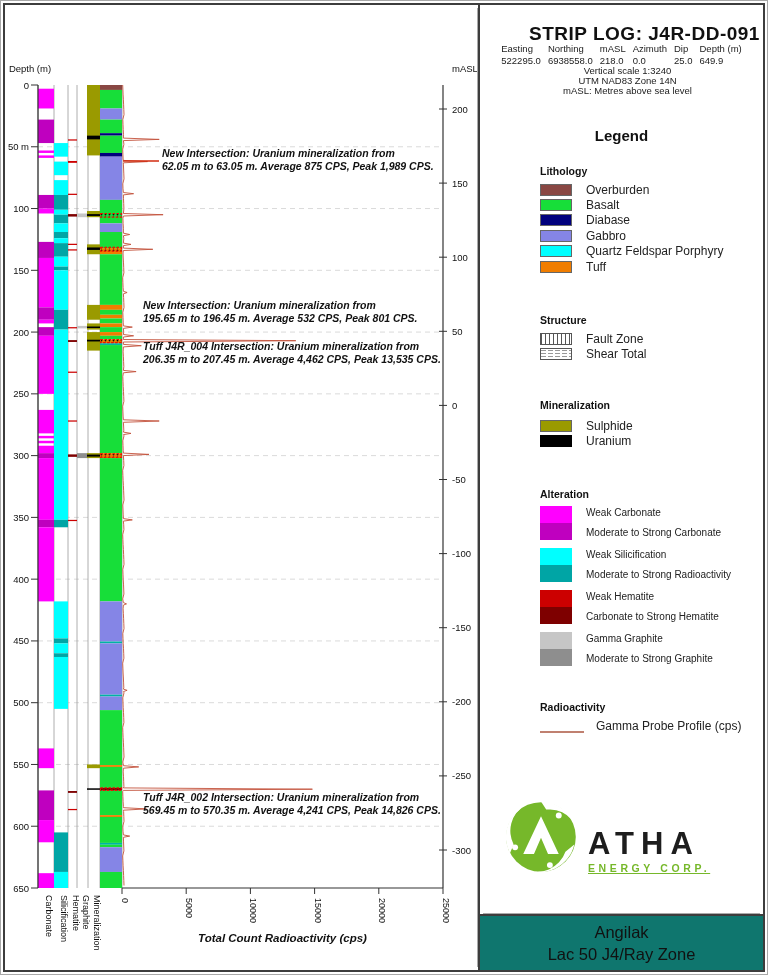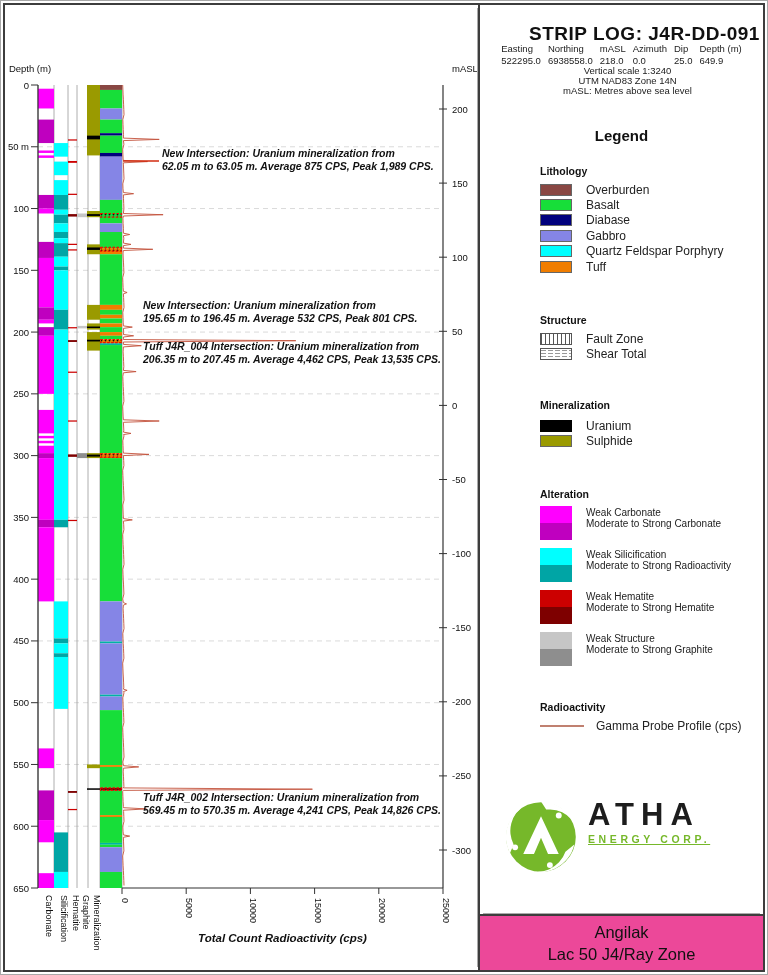--- a/index.html
+++ b/index.html
@@ -20,30 +20,30 @@
   .sec-head{font-size:10.5px;font-weight:bold;color:#111;left:60px;}
   .rows{left:60px;right:6px;}
   .lg-row{display:flex;align-items:center;height:15.4px;}
   .sw{width:32px;height:12px;flex:0 0 32px;border:1px solid #555;margin-right:14px;}
   .lg-label{font-size:12px;color:#222;white-space:nowrap;}
   .sw-fault{background:repeating-linear-gradient(90deg,#555 0 1px,#fff 1px 4px);}
   .sw-shear{background:repeating-linear-gradient(0deg,#fff 0 2px,#999 2px 3px),repeating-linear-gradient(90deg,transparent 0 5px,#fff 5px 7px);background-blend-mode:lighten;}
   .alt-group{display:flex;margin-bottom:8px;height:34px;}
   .alt-sw{width:32px;flex:0 0 32px;margin-right:14px;border:0;}
   .alt-sw div{height:17px;}
-  .alt-labels{display:flex;flex-direction:column;justify-content:flex-start;padding:1px 0 2px 0;}
+  .alt-labels{display:flex;flex-direction:column;justify-content:space-between;padding:1px 0 2px 0;}
   .alt-labels div{font-size:10px;color:#222;white-space:nowrap;}
-  .radio-row{display:flex;align-items:center;}
+  .radio-row{display:flex;align-items:flex-end;}
   .line-sw{width:44px;flex:0 0 44px;height:0;border-top:2px solid #C08070;margin-right:12px;}
-  .logo-area{left:24px;top:795px;width:250px;display:flex;align-items:flex-start;}
+  .logo-area{left:24px;top:795px;width:250px;display:flex;align-items:flex-end;}
   .logo-mark{width:74px;height:74px;flex:0 0 74px;}
   .logo-words{margin-left:10px;}
   .logo-brand{font-size:31px;font-weight:bold;color:#1d1d1d;letter-spacing:7px;line-height:30px;}
   .logo-sub{font-size:10.5px;font-weight:bold;letter-spacing:3.6px;margin-top:3px;}
-  .panel-footer{left:0;right:0;bottom:0;height:56px;border-top:2px solid #3d3d3d;box-shadow:0 -4px 0 -3px #aaa;display:flex;flex-direction:column;align-items:center;justify-content:center;gap:3px;background:#ec4899;}
+  .panel-footer{left:0;right:0;bottom:0;height:56px;border-top:2px solid #3d3d3d;box-shadow:0 -4px 0 -3px #aaa;display:flex;flex-direction:column;align-items:center;justify-content:center;gap:3px;background:#0f766e;}
   .pf-line{font-size:16.5px;color:#111;}
 </style>
 </head>
 <body>
 
 <div class="page">
   <svg id="log-svg" width="478" height="975">
       <defs>
         <pattern id="udots" width="4" height="3" patternUnits="userSpaceOnUse">
           <rect x="0" y="0" width="4" height="3" fill="none"></rect>
@@ -357,26 +357,26 @@
         </div>
         <div class="lg-row">
           <span class="sw sw-shear"></span>
           <span class="lg-label">Shear Total</span>
         </div>
       </div>
 
     <div class="abs sec-head" style="top:394px">Mineralization</div>
     <div class="abs rows" style="top:413px" id="min-items">
         <div class="lg-row">
+          <span class="sw" style="background: rgb(154, 154, 0); border-color: rgb(102, 102, 102);"></span>
+          <span class="lg-label">Sulphide</span>
+        </div>
+        <div class="lg-row">
           <span class="sw" style="background: rgb(0, 0, 0); border-color: rgb(0, 0, 0);"></span>
           <span class="lg-label">Uranium</span>
-        </div>
-        <div class="lg-row">
-          <span class="sw" style="background: rgb(154, 154, 0); border-color: rgb(102, 102, 102);"></span>
-          <span class="lg-label">Sulphide</span>
         </div>
       </div>
 
     <div class="abs sec-head" style="top:483px">Alteration</div>
     <div class="abs rows" style="top:501px" id="alt-groups">
         <div class="alt-group">
           <div class="alt-sw">
             <div style="background: rgb(255, 0, 255);"></div>
             <div style="background: rgb(191, 0, 191);"></div>
           </div>
@@ -395,30 +395,30 @@
             <div>Moderate to Strong Radioactivity</div>
           </div>
         </div>
         <div class="alt-group">
           <div class="alt-sw">
             <div style="background: rgb(204, 0, 0);"></div>
             <div style="background: rgb(126, 0, 0);"></div>
           </div>
           <div class="alt-labels">
             <div>Weak Hematite</div>
-            <div>Moderate to Strong Hematite</div>
+            <div>Carbonate to Strong Hematite</div>
           </div>
         </div>
         <div class="alt-group">
           <div class="alt-sw">
             <div style="background: rgb(198, 198, 198);"></div>
             <div style="background: rgb(142, 142, 142);"></div>
           </div>
           <div class="alt-labels">
-            <div>Weak Structure</div>
+            <div>Gamma Graphite</div>
             <div>Moderate to Strong Graphite</div>
           </div>
         </div>
       </div>
 
     <div class="abs sec-head" style="top:696px">Radioactivity</div>
     <div class="abs rows radio-row" style="top:714px">
       <div class="line-sw" id="gamma-line-swatch" style="border-top-color: rgb(192, 128, 112);"></div>
       <div class="lg-label">Gamma Probe Profile (cps)</div>
     </div>

